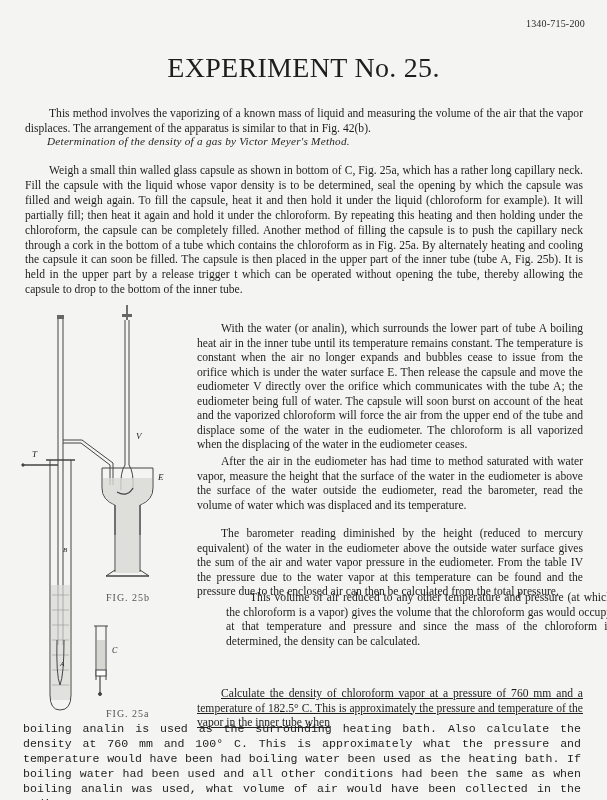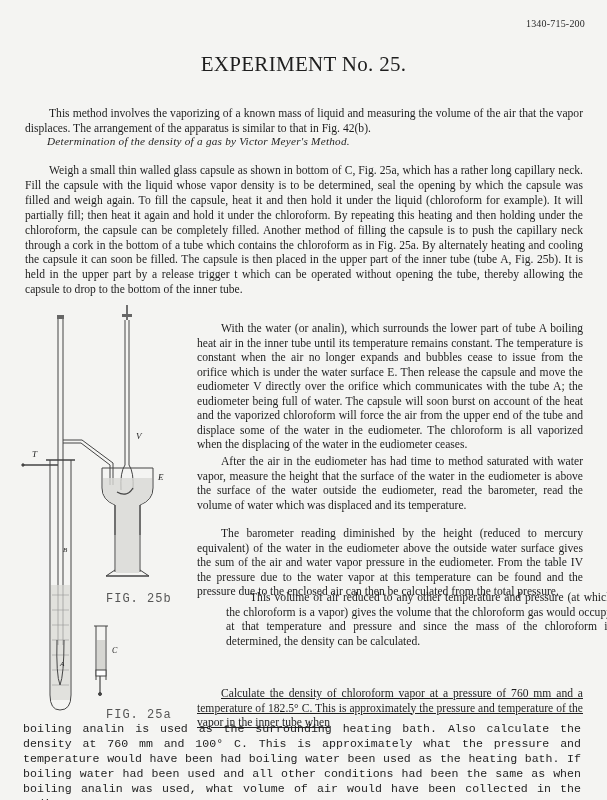--- a/index.html
+++ b/index.html
@@ -9,37 +9,37 @@
     color: #1e1e1e;
     font-family: "Liberation Serif", "DejaVu Serif", serif;
     position: relative;
   }
   .page-id {
     position: absolute; top: 18px; right: 22px;
     font-size: 10px; letter-spacing: 0.2px; color: #2a2a2a;
   }
   .title {
     position: absolute; top: 52px; left: 0; width: 607px;
-    text-align: center; font-size: 21px; letter-spacing: 0.3px;
+    text-align: center; font-size: 28px; letter-spacing: 0.3px;
   }
   .subtitle {
     position: absolute; top: 91px; left: 47px;
     font-style: italic; font-size: 11.2px; letter-spacing: 0.25px; margin-top: 44px;
   }
   .para {
     position: absolute; font-size: 11.6px; line-height: 14.9px;
     text-align: justify; margin: 0;
   }
   .p-full { left: 25px; width: 558px; }
   .p-narrow { left: 197px; width: 386px; line-height: 14.55px; }
   .indent { text-indent: 24px; }
   .tail { left: 23px; width: 558px; top: 722px; text-align: justify; text-align-last: left; font-family: Liberation Mono, monospace; }
   .figure { position: absolute; left: 20px; top: 300px; width: 165px; height: 420px; }
   .fig-caption {
-    position: absolute; font-size: 12px; letter-spacing: 1px; color: #555; font-family: Liberation Mono, monospace;
+    position: absolute; font-size: 10px; letter-spacing: 1px; color: #555;
   }
 </style>
 </head>
 <body>
 
 <div class="page-id">1340-715-200</div>
 <div class="title">EXPERIMENT No. 25.</div>
 <div class="subtitle">Determination of the density of a gas by Victor Meyer's Method.</div>
 
 <p class="para p-full indent" style="top:107px;">This method involves the vaporizing of a known mass of liquid and measuring the volume of the air that the vapor displaces. The arrangement of the apparatus is similar to that in Fig. 42(b).</p>

